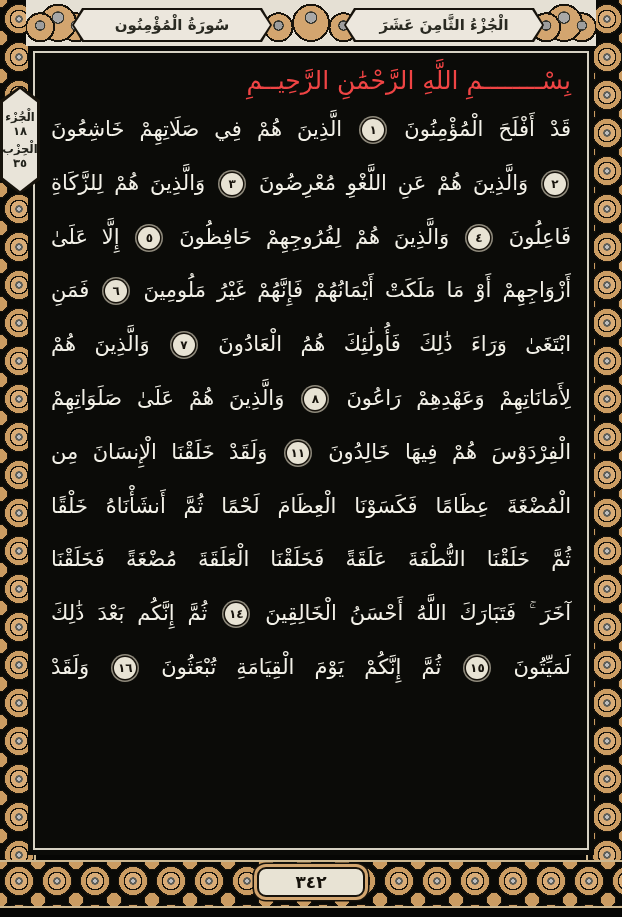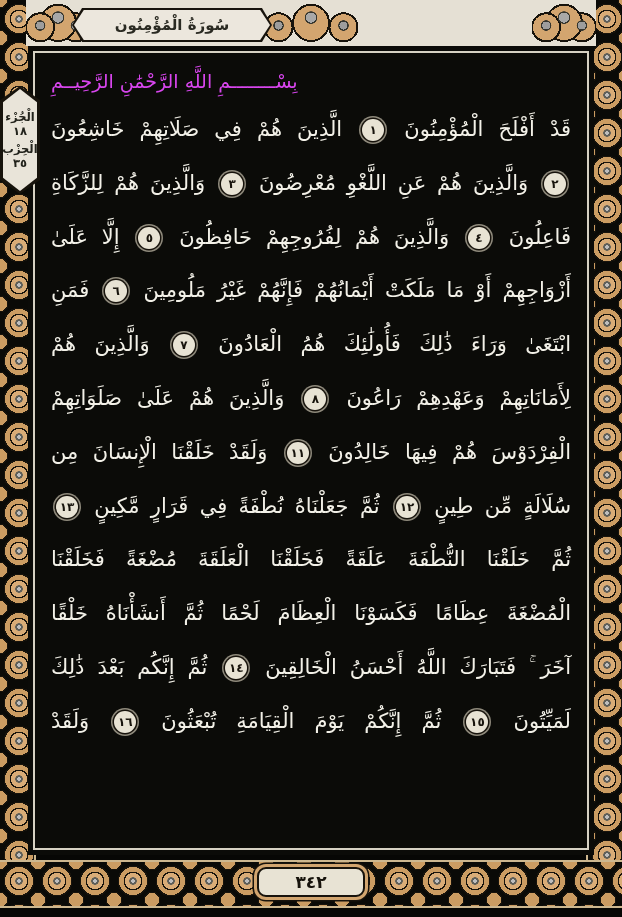--- a/index.html
+++ b/index.html
@@ -67,22 +67,22 @@
     background:#0b0b08; padding:5px;
   }
   .frame-inner {
     width:100%; height:100%;
     border:2px solid #d6d1c3;
     background:#0b0b08;
     padding:2px 16px 0 16px;
     overflow:hidden;
   }
   .bismillah-line {
-    height:48px; line-height:52px; text-align:left;
-    color:#d946ef; font-size:19px; direction:rtl; white-space:nowrap;
+    height:48px; line-height:52px; text-align:right;
+    color:#ef4444; font-size:25px; direction:rtl; white-space:nowrap;
   }
   .qline {
     height:53.8px; line-height:53.8px;
     direction:rtl; text-align:justify; text-align-last:justify; text-justify:inter-word;
     color:#f3f1e8; font-size:21px; white-space:nowrap;
   }
   .vnum {
     display:inline-block; min-width:22px; height:22px; line-height:22px;
     border-radius:50%;
     background:#e8e3d4; color:#17130c;
@@ -128,36 +128,38 @@
 
   <div class="header-band">
     <div class="crown crown-left"></div>
     <div class="crown crown-center"></div>
     <div class="crown crown-right"></div>
 
     <div class="cartouche cartouche-surah">
       <div class="cartouche-inner">سُورَةُ الْمُؤْمِنُون</div>
     </div>
 
+    <div class="cartouche cartouche-juz">
+      <div class="cartouche-inner">الْجُزْءُ الثَّامِنَ عَشَرَ</div>
+    </div>
   </div>
 
   <div class="frame-outer">
     <div class="frame-inner">
       <div class="bismillah-line">بِسْــــــــمِ اللَّهِ الرَّحْمَٰنِ الرَّحِيــمِ</div>
       <div>
           <div class="qline"><span>قَدْ أَفْلَحَ الْمُؤْمِنُونَ</span> <span class="vnum">١</span> <span>الَّذِينَ هُمْ فِي صَلَاتِهِمْ خَاشِعُونَ</span> </div>
           <div class="qline"><span class="vnum">٢</span> <span>وَالَّذِينَ هُمْ عَنِ اللَّغْوِ مُعْرِضُونَ</span> <span class="vnum">٣</span> <span>وَالَّذِينَ هُمْ لِلزَّكَاةِ</span> </div>
           <div class="qline"><span>فَاعِلُونَ</span> <span class="vnum">٤</span> <span>وَالَّذِينَ هُمْ لِفُرُوجِهِمْ حَافِظُونَ</span> <span class="vnum">٥</span> <span>إِلَّا عَلَىٰ</span> </div>
           <div class="qline"><span>أَزْوَاجِهِمْ أَوْ مَا مَلَكَتْ أَيْمَانُهُمْ فَإِنَّهُمْ غَيْرُ مَلُومِينَ</span> <span class="vnum">٦</span> <span>فَمَنِ</span> </div>
           <div class="qline"><span>ابْتَغَىٰ وَرَاءَ ذَٰلِكَ فَأُولَٰئِكَ هُمُ الْعَادُونَ</span> <span class="vnum">٧</span> <span>وَالَّذِينَ هُمْ</span> </div>
           <div class="qline"><span>لِأَمَانَاتِهِمْ وَعَهْدِهِمْ رَاعُونَ</span> <span class="vnum">٨</span> <span>وَالَّذِينَ هُمْ عَلَىٰ صَلَوَاتِهِمْ</span> </div>
           <div class="qline"><span>الْفِرْدَوْسَ هُمْ فِيهَا خَالِدُونَ</span> <span class="vnum">١١</span> <span>وَلَقَدْ خَلَقْنَا الْإِنسَانَ مِن</span> </div>
-          <div class="qline"><span>سُلَالَةٍ مِّن طِينٍ</span> <span class="vnum">١٢</span> <span>ثُمَّ جَعَلْنَاهُ نُطْفَةً فِي قَرَارٍ مَّكِينٍ</span> <span class="vnum">١٣</span> </div>
+          <div class="qline"><span>الْمُضْغَةَ عِظَامًا فَكَسَوْنَا الْعِظَامَ لَحْمًا ثُمَّ أَنشَأْنَاهُ خَلْقًا</span> </div>
           <div class="qline"><span>ثُمَّ خَلَقْنَا النُّطْفَةَ عَلَقَةً فَخَلَقْنَا الْعَلَقَةَ مُضْغَةً فَخَلَقْنَا</span> </div>
-          <div class="qline"><span>الْمُضْغَةَ عِظَامًا فَكَسَوْنَا الْعِظَامَ لَحْمًا ثُمَّ أَنشَأْنَاهُ خَلْقًا</span> </div>
           <div class="qline"><span>آخَرَ ۚ فَتَبَارَكَ اللَّهُ أَحْسَنُ الْخَالِقِينَ</span> <span class="vnum">١٤</span> <span>ثُمَّ إِنَّكُم بَعْدَ ذَٰلِكَ</span> </div>
           <div class="qline"><span>لَمَيِّتُونَ</span> <span class="vnum">١٥</span> <span>ثُمَّ إِنَّكُمْ يَوْمَ الْقِيَامَةِ تُبْعَثُونَ</span> <span class="vnum">١٦</span> <span>وَلَقَدْ</span> </div>
         </div>
     </div>
   </div>
 
   <div class="medallion">
     <div class="medallion-inner">
       <span>الْجُزْء ١٨</span>
       <span>الْحِزْب ٣٥</span>

